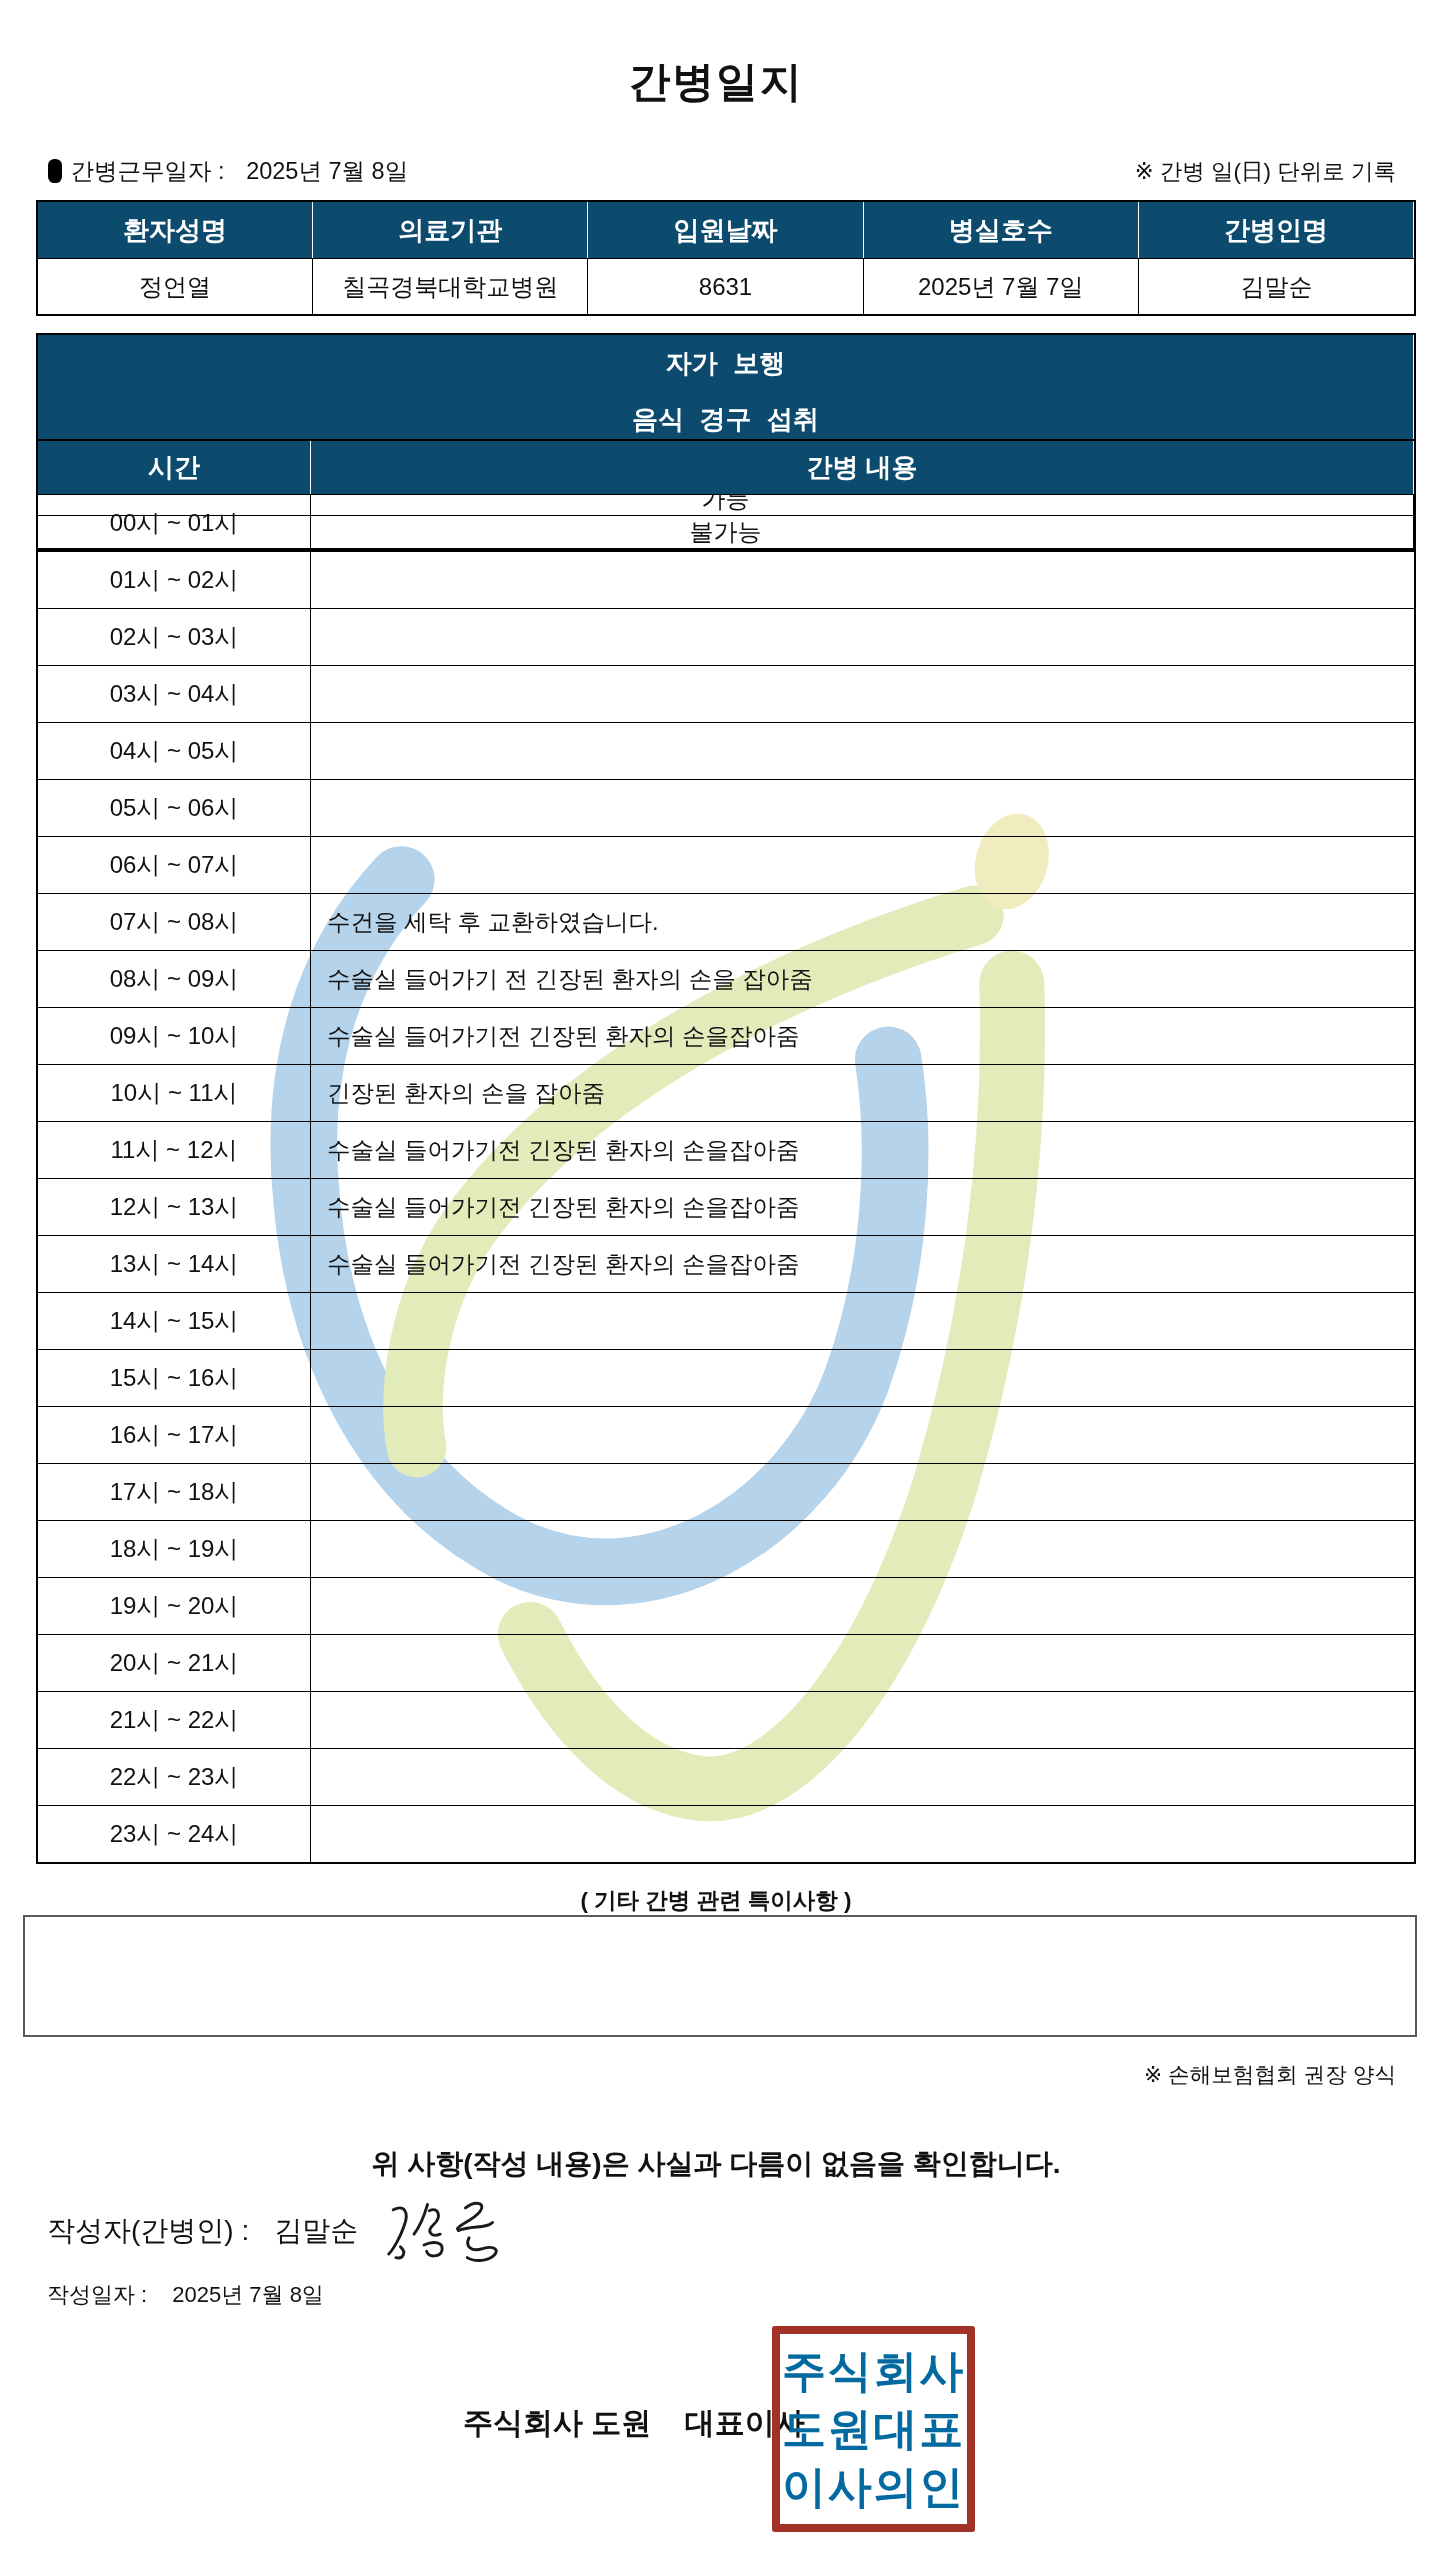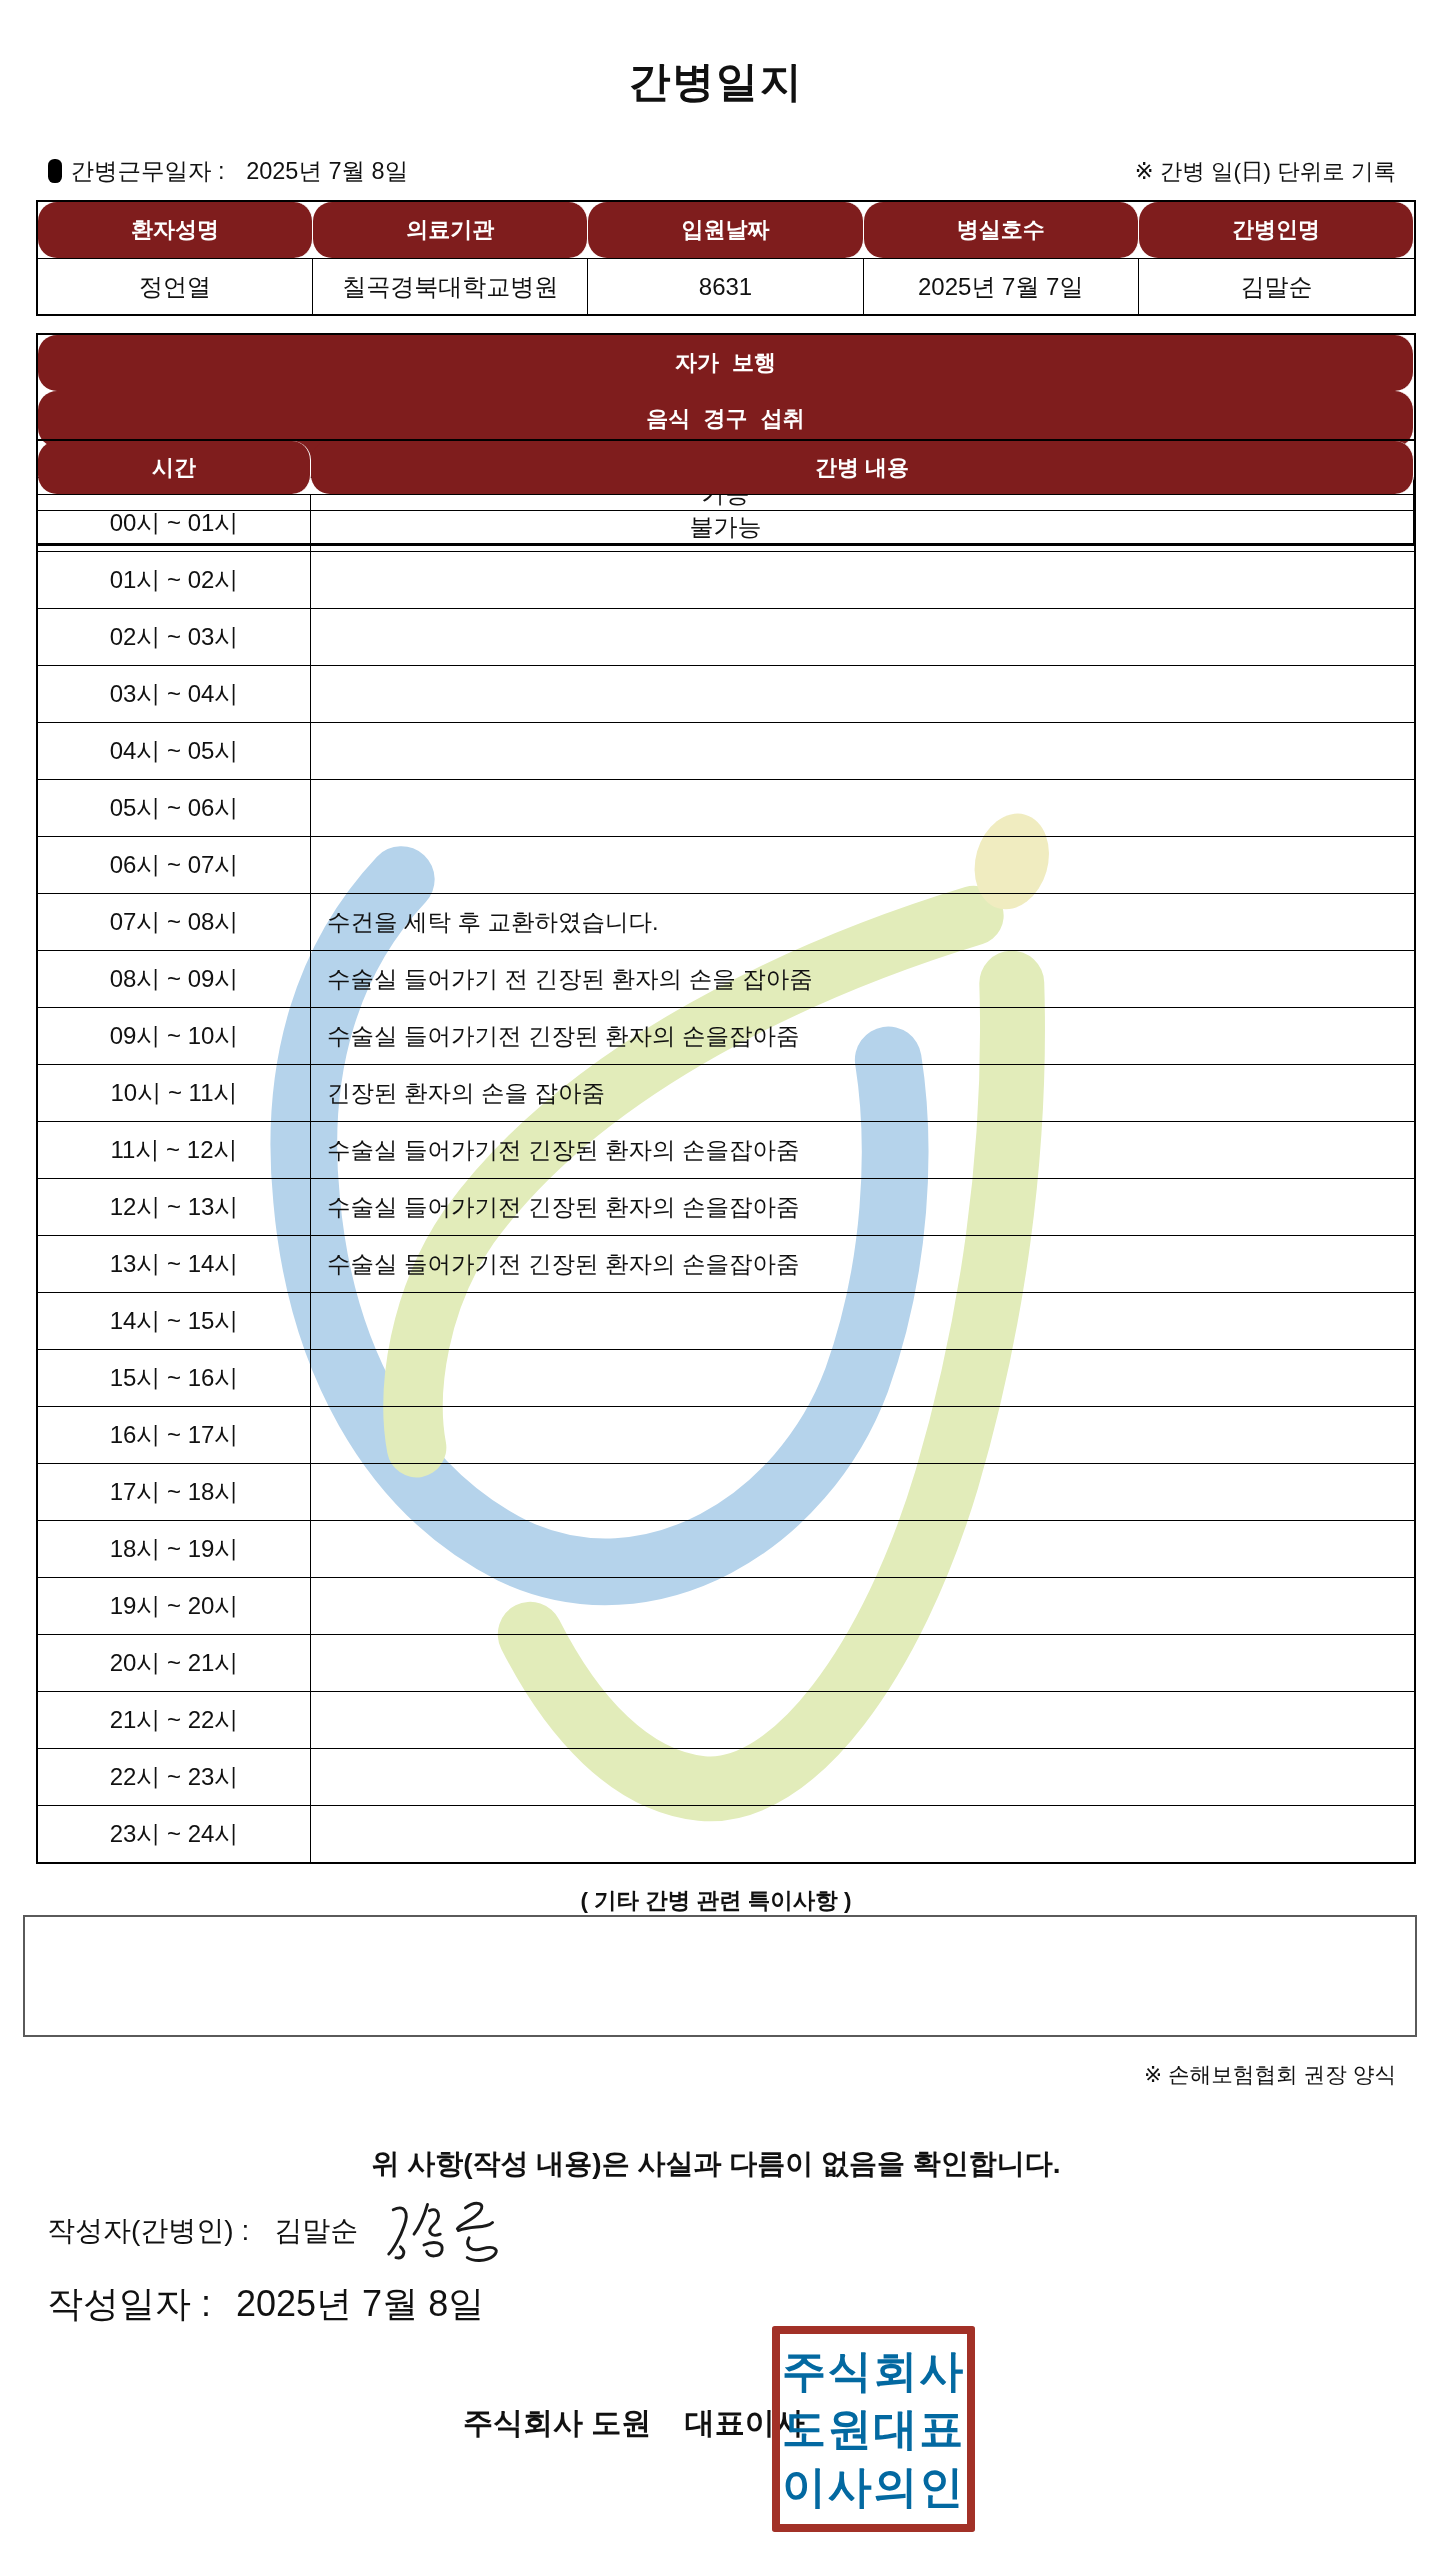--- a/index.html
+++ b/index.html
@@ -29,23 +29,23 @@
   .bullet{width:13.5px;height:23.5px;background:#000;border-radius:6.3px;display:inline-block;}
   .meta-date{margin-left:12.6px;}
   .meta-right{font-size:22.5px;}
 
   .tbl{
     position:absolute;left:36px;width:1380px;
     display:grid;border:2.7px solid #000;background:transparent;
     box-sizing:border-box;
   }
   .tbl .th{
-    background:#7f1d1d;color:#fff;font-weight:bold;font-size:22px;
+    background:#0c4a6e;color:#fff;font-weight:bold;font-size:26px;
     display:flex;align-items:center;justify-content:center;
-    border-right:1.8px solid #fff;box-sizing:border-box;border-radius:19px;
+    border-right:1.8px solid #fff;box-sizing:border-box;
   }
   .tbl .th:last-child, .tbl .th.no-r{border-right:none;}
   .tbl .td{
     font-size:24px;display:flex;align-items:center;justify-content:center;
     border-right:1.8px solid #000;border-top:1.8px solid #000;box-sizing:border-box;
     background:transparent;white-space:nowrap;
   }
   .tbl .td.no-r{border-right:none;}
 
   #patient-table{top:200px;grid-template-columns:repeat(5,1fr);grid-template-rows:56px 56px;}
@@ -67,21 +67,21 @@
   }
   .confirmation{
     position:absolute;top:2145px;left:0;width:100%;
     text-align:center;font-size:28px;font-weight:bold;
   }
   .writer-line{
     position:absolute;top:2212px;left:47px;font-size:28px;
     display:flex;gap:25px;align-items:baseline;
   }
   .date-line{
-    position:absolute;top:2280px;left:47px;font-size:36px;
+    position:absolute;top:2280px;left:47px;font-size:22px;
     display:flex;gap:25px;align-items:baseline;
   }
   .signature{position:absolute;left:377px;top:2197px;width:167px;height:77px;}
   .company-line{
     position:absolute;top:2403px;left:463px;
     font-size:30px;font-weight:bold;white-space:pre;
   }
   .stamp{
     position:absolute;left:772px;top:2326px;width:203px;height:206px;
     border:8px solid #a23127;box-sizing:border-box;border-radius:2.7px;

